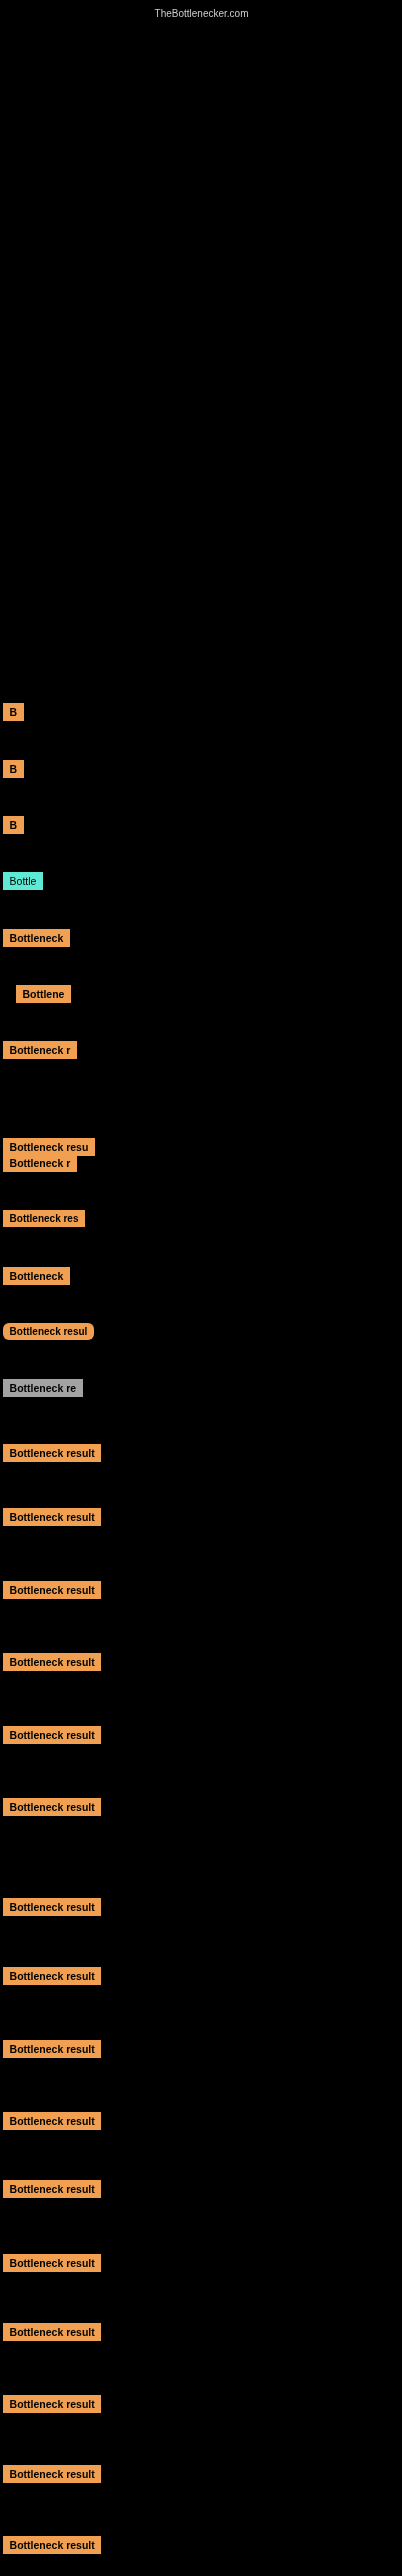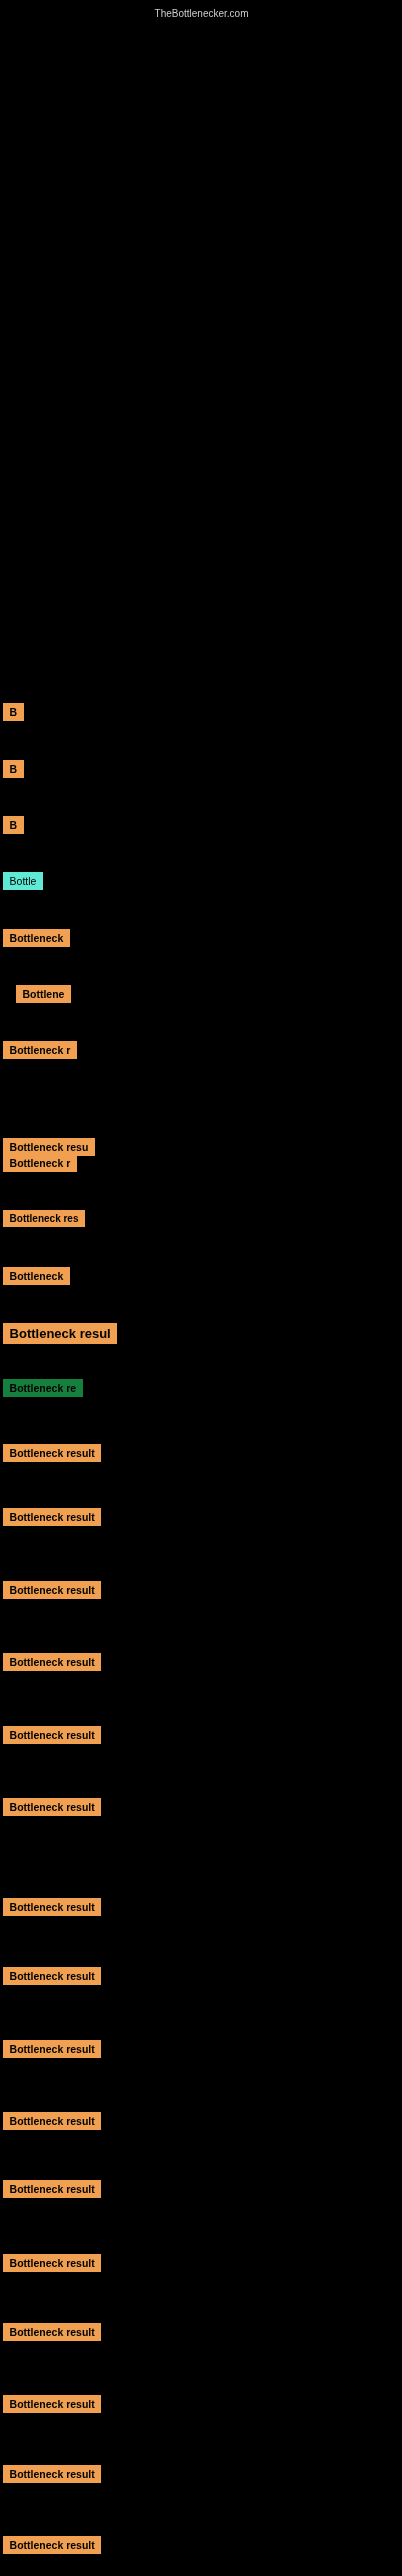--- a/index.html
+++ b/index.html
@@ -35,22 +35,22 @@
     <div style="position: absolute; top: 733px; left: 3.2px; background-color: rgb(240, 160, 80); color: rgb(0, 0, 0); font-size: 10.5px; font-weight: bold; padding: 3.2px 6.4px; white-space: nowrap; display: inline-block;">B</div>
     <div style="position: absolute; top: 789px; left: 3.2px; background-color: rgb(240, 160, 80); color: rgb(0, 0, 0); font-size: 10.5px; font-weight: bold; padding: 3.2px 6.4px; white-space: nowrap; display: inline-block;">B</div>
     <div style="position: absolute; top: 845px; left: 3.2px; background-color: #5eead4; color: rgb(0, 0, 0); font-size: 10.5px; font-weight: normal; padding: 3.2px 6.4px; white-space: nowrap; display: inline-block;">Bottle</div>
     <div style="position: absolute; top: 902px; left: 3.2px; background-color: rgb(240, 160, 80); color: rgb(0, 0, 0); font-size: 10.5px; font-weight: bold; padding: 3.2px 6.4px; white-space: nowrap; display: inline-block;">Bottleneck</div>
     <div style="position: absolute; top: 958px; left: 16px; background-color: rgb(240, 160, 80); color: rgb(0, 0, 0); font-size: 10.5px; font-weight: bold; padding: 3.2px 6.4px; white-space: nowrap; display: inline-block;">Bottlene</div>
     <div style="position: absolute; top: 1014px; left: 3.2px; background-color: rgb(240, 160, 80); color: rgb(0, 0, 0); font-size: 10.5px; font-weight: bold; padding: 3.2px 6.4px; white-space: nowrap; display: inline-block;">Bottleneck r</div>
     <div style="position: absolute; top: 1071px; left: 3.2px; background-color: rgb(240, 160, 80); color: rgb(0, 0, 0); font-size: 10.5px; font-weight: bold; padding: 3.2px 6.4px; white-space: nowrap; display: inline-block; margin-top: 40px;">Bottleneck resu</div>
     <div style="position: absolute; top: 1127px; left: 3.2px; background-color: rgb(240, 160, 80); color: rgb(0, 0, 0); font-size: 10.5px; font-weight: bold; padding: 3.2px 6.4px; white-space: nowrap; display: inline-block;">Bottleneck r</div>
     <div style="position: absolute; top: 1183px; left: 3.2px; background-color: rgb(240, 160, 80); color: rgb(0, 0, 0); font-size: 10px; font-weight: bold; padding: 3.2px 6.4px; white-space: nowrap; display: inline-block;">Bottleneck res</div>
     <div style="position: absolute; top: 1240px; left: 3.2px; background-color: rgb(240, 160, 80); color: rgb(0, 0, 0); font-size: 10.5px; font-weight: bold; padding: 3.2px 6.4px; white-space: nowrap; display: inline-block;">Bottleneck</div>
-    <div style="position: absolute; top: 1296px; left: 3.2px; background-color: rgb(240, 160, 80); color: rgb(0, 0, 0); font-size: 13px; font-weight: bold; padding: 3.2px 6.4px; white-space: nowrap; display: inline-block;">Bottleneck resul</div>
-    <div style="position: absolute; top: 1352px; left: 3.2px; background-color: #15803d; color: rgb(0, 0, 0); font-size: 10.5px; font-weight: bold; padding: 3.2px 6.4px; white-space: nowrap; display: inline-block;">Bottleneck re</div>
+    <div style="position: absolute; top: 1296px; left: 3.2px; background-color: rgb(240, 160, 80); color: rgb(0, 0, 0); font-size: 10px; font-weight: bold; padding: 3.2px 6.4px; white-space: nowrap; display: inline-block; border-radius: 6px;">Bottleneck resul</div>
+    <div style="position: absolute; top: 1352px; left: 3.2px; background-color: #a3a3a3; color: rgb(0, 0, 0); font-size: 10.5px; font-weight: bold; padding: 3.2px 6.4px; white-space: nowrap; display: inline-block;">Bottleneck re</div>
     <div style="position: absolute; top: 1417px; left: 3.2px; background-color: rgb(240, 160, 80); color: rgb(0, 0, 0); font-size: 10.5px; font-weight: bold; padding: 3.2px 6.4px; white-space: nowrap; display: inline-block;">Bottleneck result</div>
     <div style="position: absolute; top: 1481px; left: 3.2px; background-color: rgb(240, 160, 80); color: rgb(0, 0, 0); font-size: 10.5px; font-weight: bold; padding: 3.2px 6.4px; white-space: nowrap; display: inline-block;">Bottleneck result</div>
     <div style="position: absolute; top: 1554px; left: 3.2px; background-color: rgb(240, 160, 80); color: rgb(0, 0, 0); font-size: 10.5px; font-weight: bold; padding: 3.2px 6.4px; white-space: nowrap; display: inline-block;">Bottleneck result</div>
     <div style="position: absolute; top: 1626px; left: 3.2px; background-color: rgb(240, 160, 80); color: rgb(0, 0, 0); font-size: 10.5px; font-weight: bold; padding: 3.2px 6.4px; white-space: nowrap; display: inline-block;">Bottleneck result</div>
     <div style="position: absolute; top: 1699px; left: 3.2px; background-color: rgb(240, 160, 80); color: rgb(0, 0, 0); font-size: 10.5px; font-weight: bold; padding: 3.2px 6.4px; white-space: nowrap; display: inline-block;">Bottleneck result</div>
     <div style="position: absolute; top: 1771px; left: 3.2px; background-color: rgb(240, 160, 80); color: rgb(0, 0, 0); font-size: 10.5px; font-weight: bold; padding: 3.2px 6.4px; white-space: nowrap; display: inline-block;">Bottleneck result</div>
     <div style="position: absolute; top: 1871px; left: 3.2px; background-color: rgb(240, 160, 80); color: rgb(0, 0, 0); font-size: 10.5px; font-weight: bold; padding: 3.2px 6.4px; white-space: nowrap; display: inline-block;">Bottleneck result</div>
     <div style="position: absolute; top: 1940px; left: 3.2px; background-color: rgb(240, 160, 80); color: rgb(0, 0, 0); font-size: 10.5px; font-weight: bold; padding: 3.2px 6.4px; white-space: nowrap; display: inline-block;">Bottleneck result</div>
     <div style="position: absolute; top: 2013px; left: 3.2px; background-color: rgb(240, 160, 80); color: rgb(0, 0, 0); font-size: 10.5px; font-weight: bold; padding: 3.2px 6.4px; white-space: nowrap; display: inline-block;">Bottleneck result</div>
     <div style="position: absolute; top: 2085px; left: 3.2px; background-color: rgb(240, 160, 80); color: rgb(0, 0, 0); font-size: 10.5px; font-weight: bold; padding: 3.2px 6.4px; white-space: nowrap; display: inline-block;">Bottleneck result</div>

